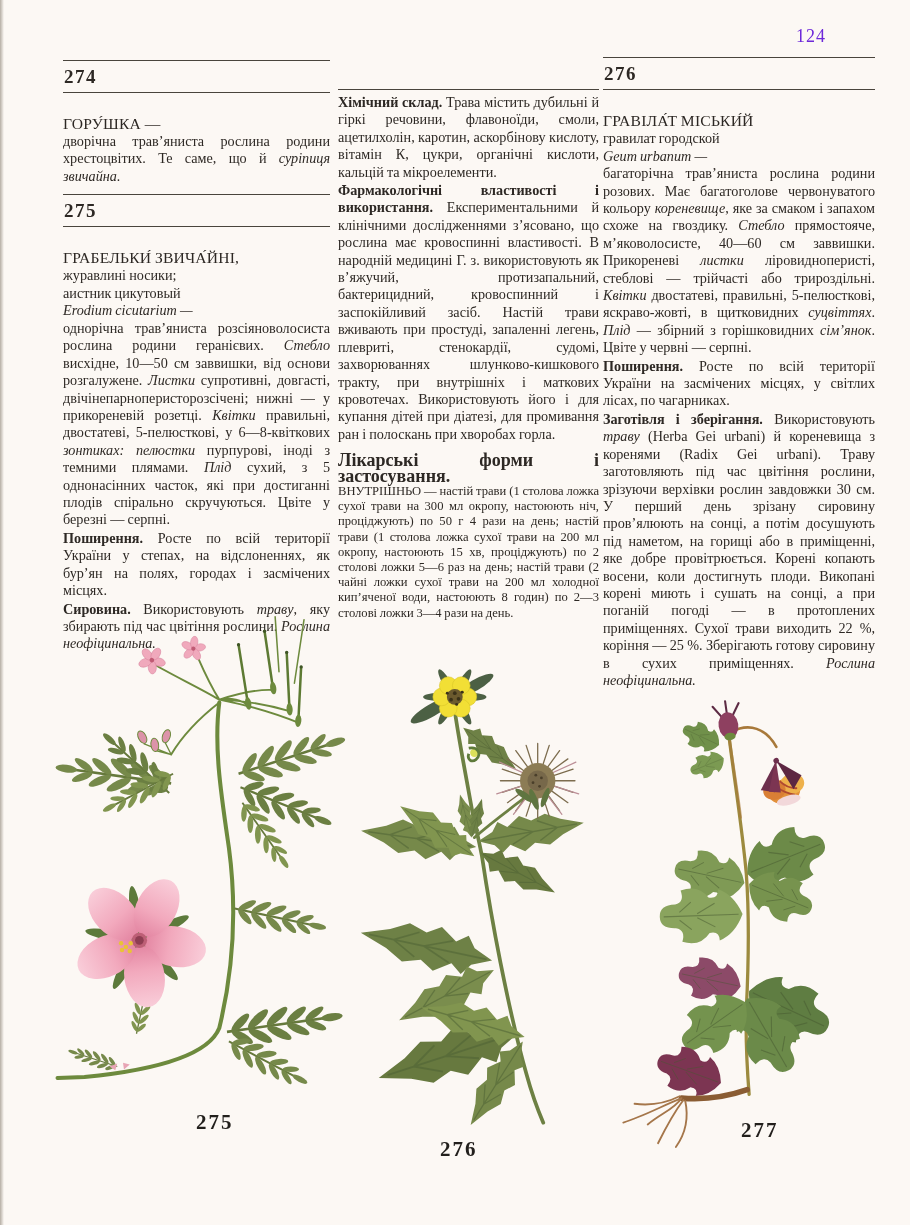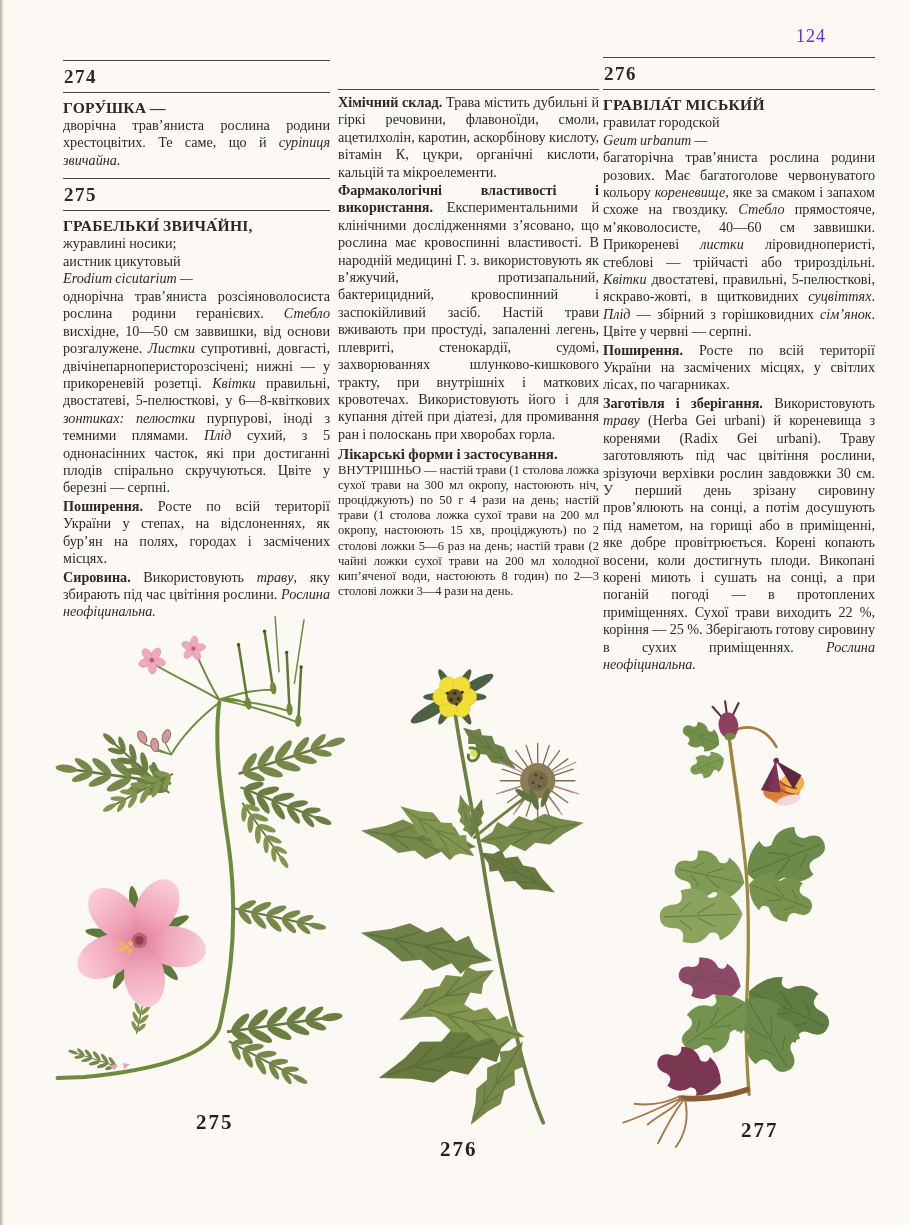--- a/index.html
+++ b/index.html
@@ -11,26 +11,26 @@
   }
   .edge-left{position:absolute;left:0;top:0;width:4px;height:100%;
     background:linear-gradient(90deg,#b5aea4,rgba(181,174,164,0));}
   .pagenum{position:absolute;left:796px;top:26px;font-size:18px;letter-spacing:1px;color:#6d28d9;}
   .col{position:absolute;text-align:justify;font-size:14.2px;line-height:17.4px;
     word-spacing:-0.4px;letter-spacing:0px;hyphens:auto;}
   .col p{margin:0 0 1px 0;}
   .rule{border:none;border-top:1.7px solid #49443c;margin:0;}
   .rule.gap{margin-top:9px;}
   .num{font-weight:bold;font-size:19px;line-height:1;padding:6px 0 6px 1px;letter-spacing:1.5px;}
-  .name{font-weight:bold;font-size:15.6px;line-height:18px;margin:6px 0 0 0;letter-spacing:.2px;}
+  .name{font-weight:normal;font-size:15.6px;line-height:18px;margin:22px 0 0 0;letter-spacing:.2px;}
   .syn{line-height:17.6px;}
   .lat{font-style:italic;}
   .f-b{font-weight:bold;}
   .f-i{font-style:italic;}
-  .small-head{font-weight:bold;font-size:15px;line-height:15.4px;margin-top:4px;}
+  .small-head{font-weight:bold;font-size:18px;line-height:15.4px;margin-top:10px;}
   .small{font-size:12.6px;line-height:15.2px;}
   .figure{position:absolute;}
   .figcap{position:absolute;font-weight:bold;font-size:21px;letter-spacing:2px;color:#221f1c;}
 </style>
 </head>
 <body>
 
 <div class="edge-left"></div>
 <div class="pagenum">124</div>
 

